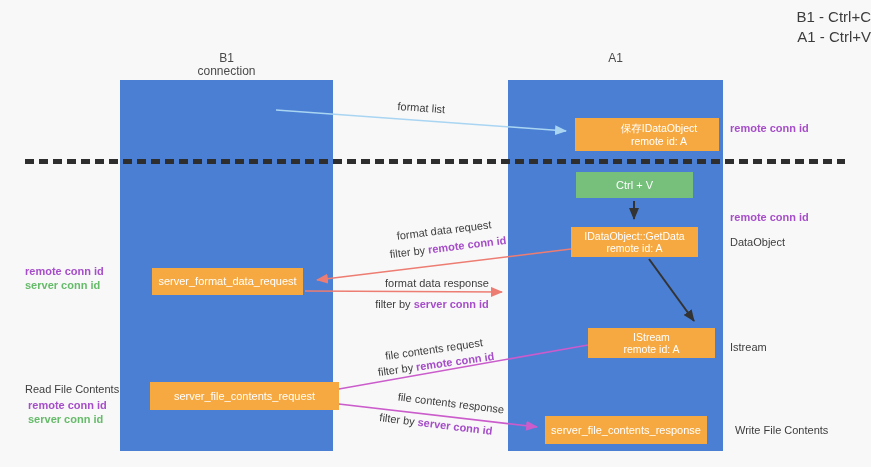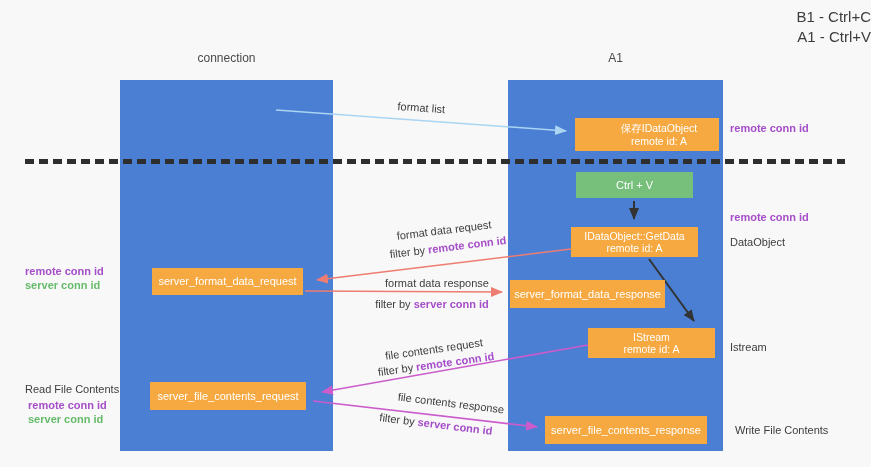--- a/index.html
+++ b/index.html
@@ -34,20 +34,21 @@
 <body>
 
 <div class="canvas">
 
   <div class="title">
     <div>B1 - Ctrl+C</div>
     <div>A1 - Ctrl+V</div>
   </div>
 
   <div class="hdr" style="left:120px;width:213px;top:52px;">
+    <div>B1</div>
     <div>connection</div>
   </div>
   <div class="hdr" style="left:508px;width:215px;top:52px;">
     <div>A1</div>
   </div>
 
   <div class="col" style="left:120px;width:213px;"></div>
   <div class="col" style="left:508px;width:215px;"></div>
 
   <div class="dash"></div>
@@ -83,28 +84,25 @@
   <div class="box green" style="left:576px;top:172px;width:117px;height:26px;">
     <span>Ctrl + V</span>
   </div>
   <div class="box orange two" style="left:571px;top:227px;width:127px;height:30px;">
     <span>IDataObject::GetData</span>
     <span>remote id: A</span>
   </div>
   <div class="box orange" style="left:152px;top:268px;width:151px;height:27px;">
     <span>server_format_data_request</span>
   </div>
-  <div class="box orange" style="left:510px;top:280px;width:155px;height:28px;">
-    <span>server_format_data_response</span>
-  </div>
   <div class="box orange two" style="left:588px;top:328px;width:127px;height:30px;">
     <span>IStream</span>
     <span>remote id: A</span>
   </div>
-  <div class="box orange" style="left:150px;top:382px;width:156px;height:28px;">
+  <div class="box orange" style="left:150px;top:382px;width:189px;height:28px;">
     <span>server_file_contents_request</span>
   </div>
   <div class="box orange" style="left:545px;top:416px;width:162px;height:28px;">
     <span>server_file_contents_response</span>
   </div>
 
   <div class="lbl r-p4" style="left:398px;top:100px;">format list</div>
 
   <div class="lbl r-n7" style="left:444px;top:230px;">format data request</div>
   <div class="lbl r-n7 flt" style="left:448px;top:247px;">

